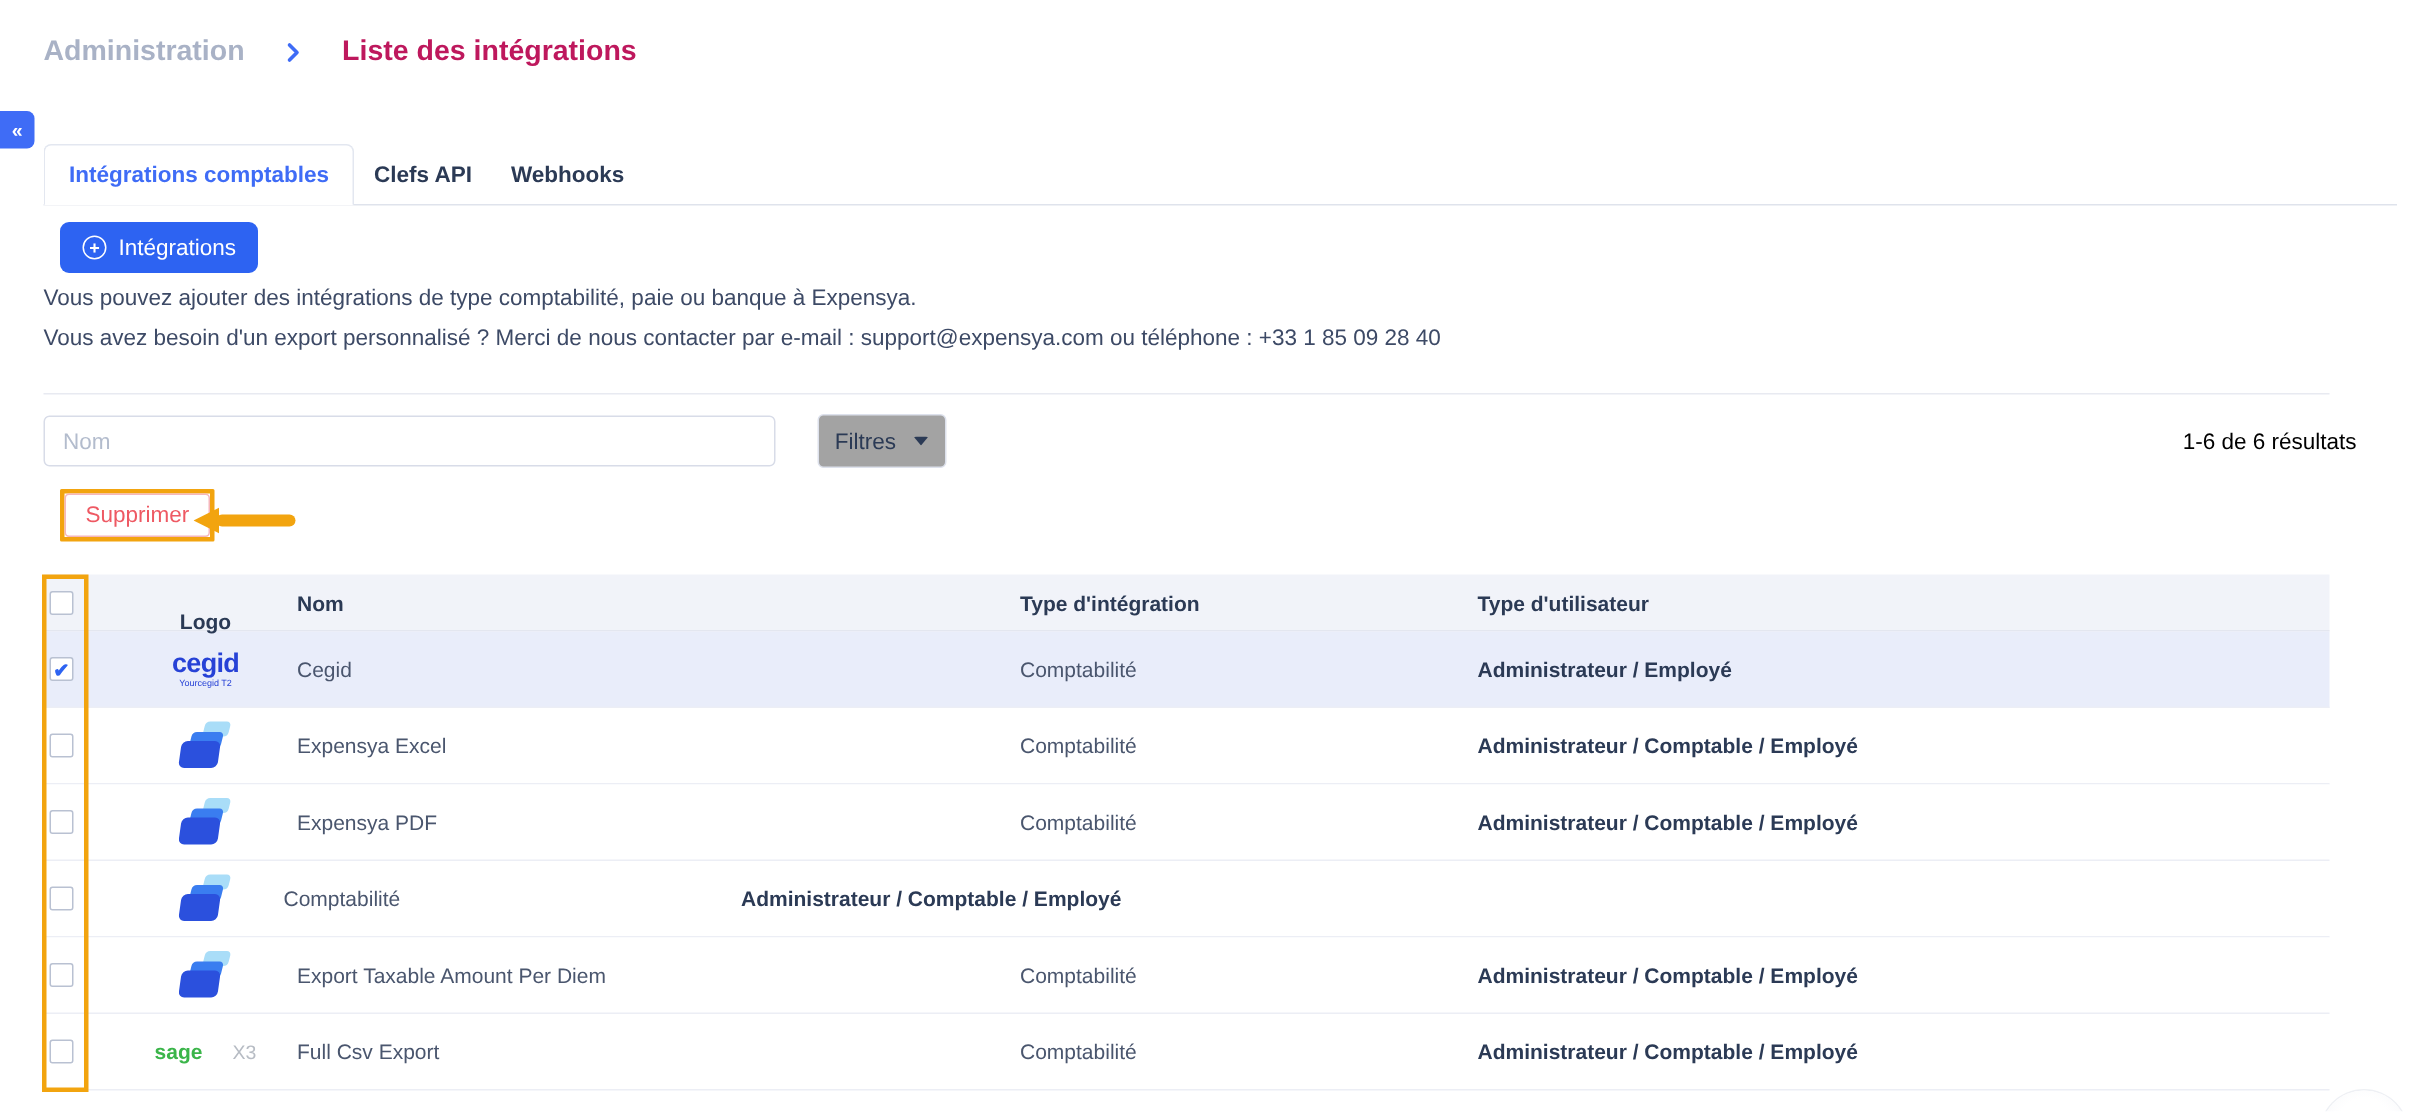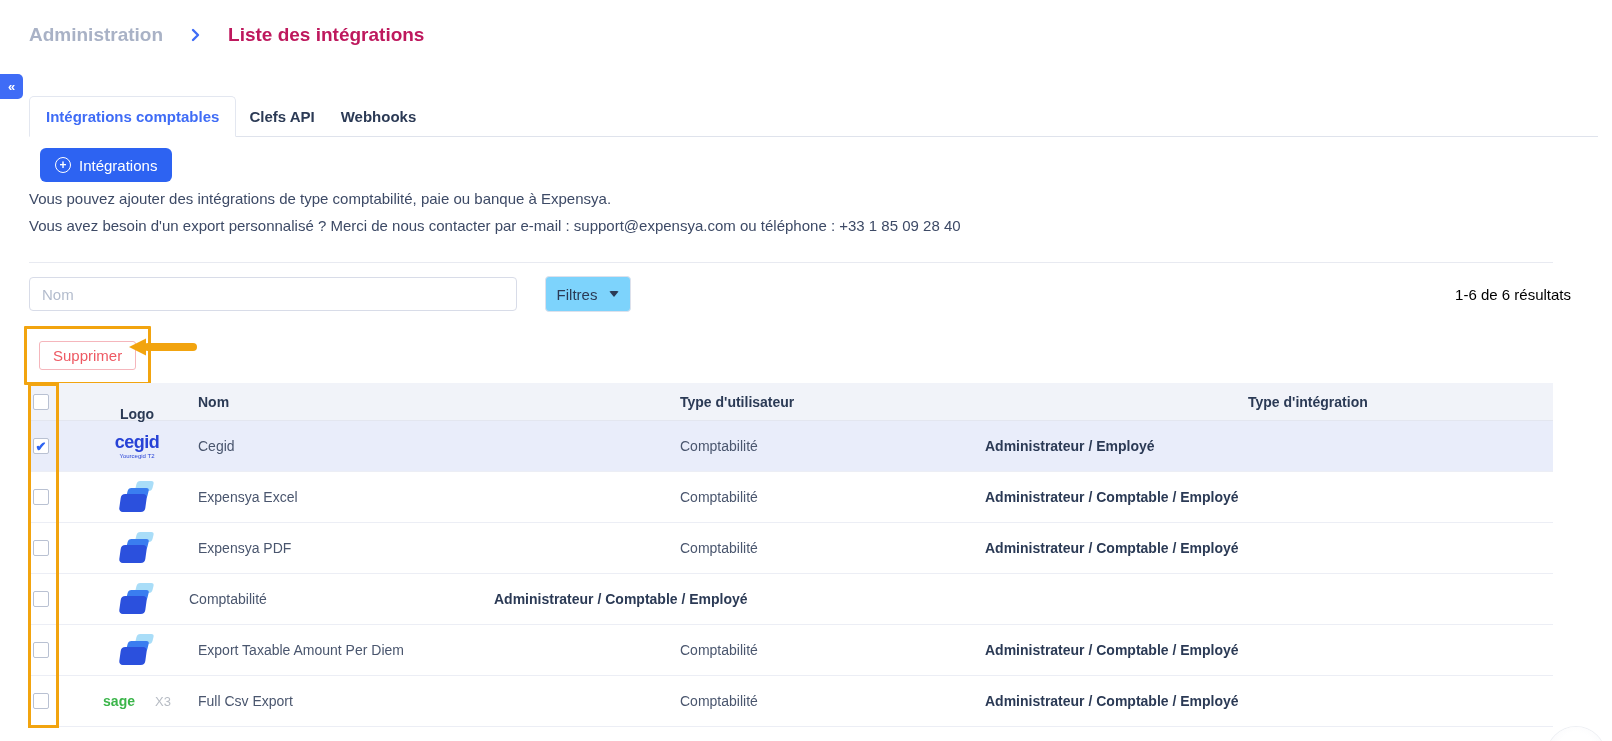--- a/index.html
+++ b/index.html
@@ -32,27 +32,27 @@
 
   .intro-line1 { position:absolute; top:190px; left:29px; font-size:15px; color:#3d4a66; }
   .intro-line2 { position:absolute; top:217px; left:29px; font-size:15px; color:#3d4a66; }
 
   .divider { position:absolute; top:262px; left:29px; width:1524px; height:1px; background:#e8eaf1; }
 
   
   .search-input { position:absolute; top:277px; left:29px; width:488px; height:34px; border:1px solid #d8dce8; border-radius:4px;
     padding:0 12px; font-size:15px; font-family:inherit; color:#3d4a66; outline:none; }
   .search-input::placeholder { color:#b3bccd; }
-  .filters-btn { position:absolute; top:276px; left:545px; width:86px; height:36px; background:#7dd3fc; border:1px solid #dde1ec; border-radius:4px;
+  .filters-btn { position:absolute; top:276px; left:545px; width:86px; height:36px; background:#a3a3a3; border:1px solid #dde1ec; border-radius:4px;
     font-size:15px; color:#2b3a55; font-family:inherit; display:flex; align-items:center; justify-content:center; gap:12px; cursor:pointer; }
   .caret-down { width:0; height:0; border-left:5px solid transparent; border-right:5px solid transparent; border-top:6px solid #2b3a55; border-radius:2px; }
   .results-count { position:absolute; top:286px; right:41px; font-size:15px; color:#000000; }
 
   
-  .delete-annotation { position:absolute; top:326px; left:24px; border:3px solid #f2a40f; padding:12px; border-radius:1px; }
+  .delete-annotation { position:absolute; top:326px; left:40px; border:3px solid #f2a40f; padding:0; border-radius:1px; }
   .delete-btn { background:#fff; border:1px solid #f5b6bc; border-radius:3px; color:#ee5963; font-size:15px; font-family:inherit;
     padding:5px 13px; cursor:pointer; }
   .arrow-annotation { position:absolute; top:337px; left:129px; }
 
   
   .table { position:absolute; top:383px; left:29px; width:1524px; }
   .thead { display:flex; align-items:center; height:38px; background:#f1f3f9; border-bottom:1px solid #e3e6ef; font-size:14px; font-weight:bold; color:#2b3a55; }
   .trow { display:flex; align-items:center; height:51px; border-bottom:1px solid #eceef5; background:#fff; font-size:14px; color:#4a566e; }
   .trow.selected { background:#e9edfa; }
   .cell { display:flex; align-items:center; }
@@ -143,22 +143,22 @@
       </svg>
   </div>
 
   <div class="table">
     <div class="thead">
       <div class="cell col-check">
         <span class="checkbox"></span>
       </div>
       <div class="cell col-logo">Logo</div>
       <div class="cell col-name">Nom</div>
+      <div class="cell col-int">Type d'intégration</div>
       <div class="cell col-user">Type d'utilisateur</div>
-      <div class="cell col-int">Type d'intégration</div>
     </div>
     <div id="table-body">
   <div class="trow selected">
     <div class="cell col-check">
       <span class="checkbox checked">
               <span class="check-glyph">✔</span>
             </span>
     </div>
     <div class="cell col-logo">
       <div class="logo logo-cegid visible">

